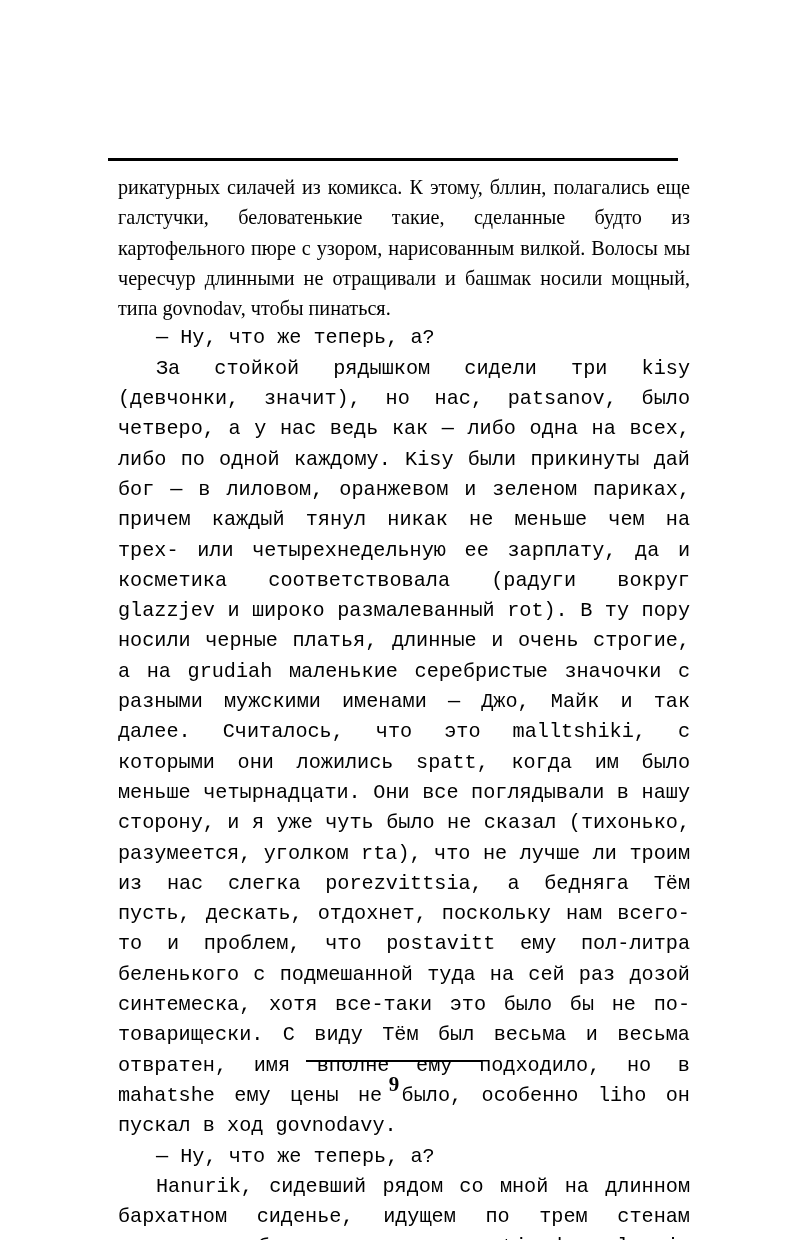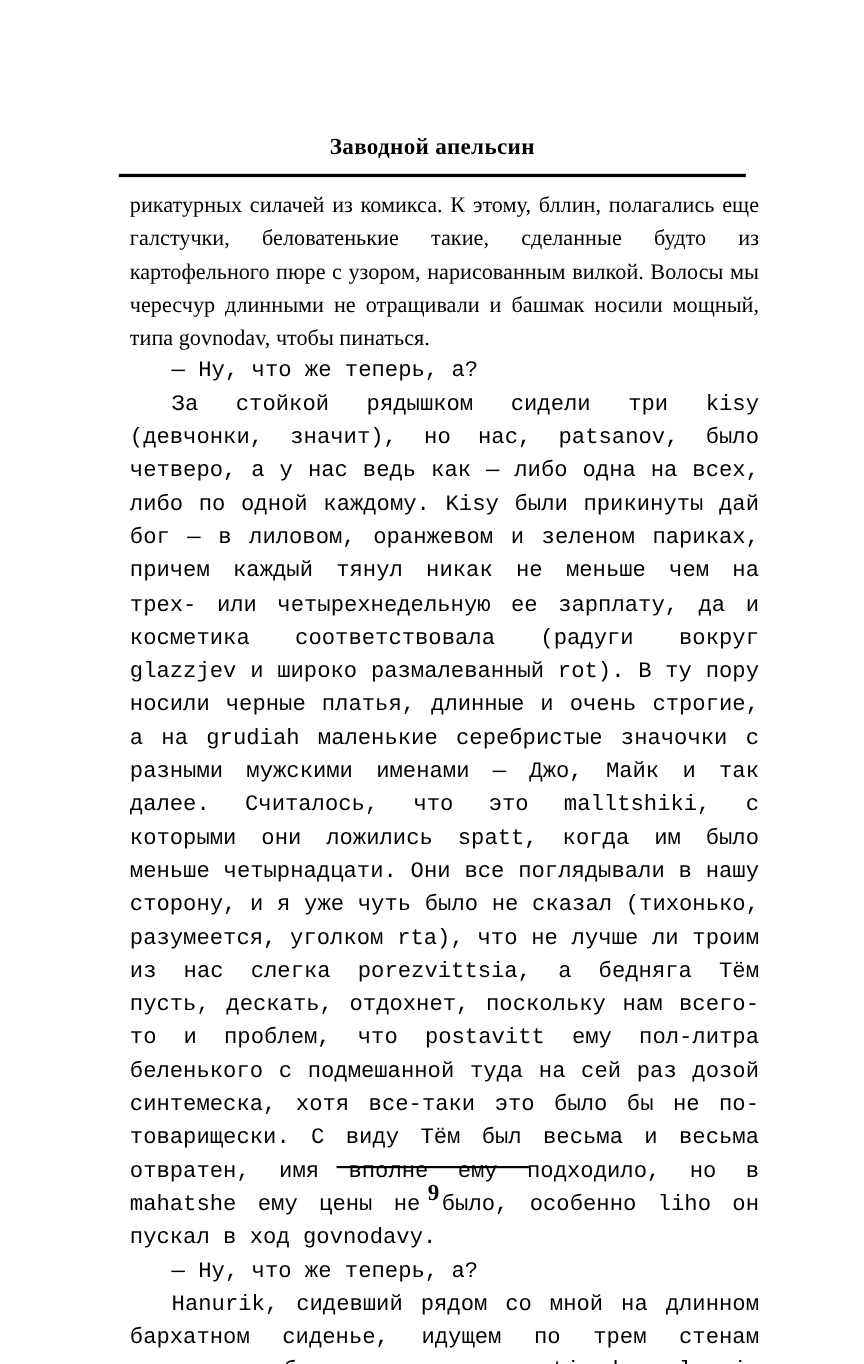--- a/index.html
+++ b/index.html
@@ -88,23 +88,20 @@
     font-family: "Liberation Serif", serif;
     font-size: 21px;
     font-weight: bold;
   }
 </style>
 </head>
 <body>
 
 <div class="page">
 
-  <div class="header">
-    <div class="header-title">Заводной апельсин</div>
-  </div>
   <div class="header-rule"></div>
 
   <div class="body-text">
     <p class="cont">рикатурных силачей из комикса. К этому, бллин, полагались еще галстучки, беловатенькие такие, сделанные будто из картофельного пюре с узором, нарисованным вилкой. Волосы мы чересчур длинными не отращивали и башмак носили мощный, типа govnodav, чтобы пинаться.</p>
     <p class="indent">— Ну, что же теперь, а?</p>
     <p class="indent">За стойкой рядышком сидели три kisy (девчонки, значит), но нас, patsanov, было четверо, а у нас ведь как — либо одна на всех, либо по одной каждому. Kisy были прикинуты дай бог — в лиловом, оранжевом и зеленом париках, причем каждый тянул никак не меньше чем на трех- или четырехнедельную ее зарплату, да и косметика соответствовала (радуги вокруг glazzjev и широко размалеванный rot). В ту пору носили черные платья, длинные и очень строгие, а на grudiah маленькие серебристые значочки с разными мужскими именами — Джо, Майк и так далее. Считалось, что это malltshiki, с которыми они ложились spatt, когда им было меньше четырнадцати. Они все поглядывали в нашу сторону, и я уже чуть было не сказал (тихонько, разумеется, уголком rta), что не лучше ли троим из нас слегка porezvittsia, а бедняга Тём пусть, дескать, отдохнет, поскольку нам всего-то и проблем, что postavitt ему пол-литра беленького с подмешанной туда на сей раз дозой синтемеска, хотя все-таки это было бы не по-товарищески. С виду Тём был весьма и весьма отвратен, имя вполне ему подходило, но в mahatshe ему цены не было, особенно liho он пускал в ход govnodavy.</p>
     <p class="indent">— Ну, что же теперь, а?</p>
     <p class="indent">Hanurik, сидевший рядом со мной на длинном бархатном сиденье, идущем по трем стенам помещения, был уже в полном otjezde: glazzja остекленевшие, сидит и какую-то murniu бубнит типа «Работы хрюк-хряк Аристотеля</p>
   </div>
 

